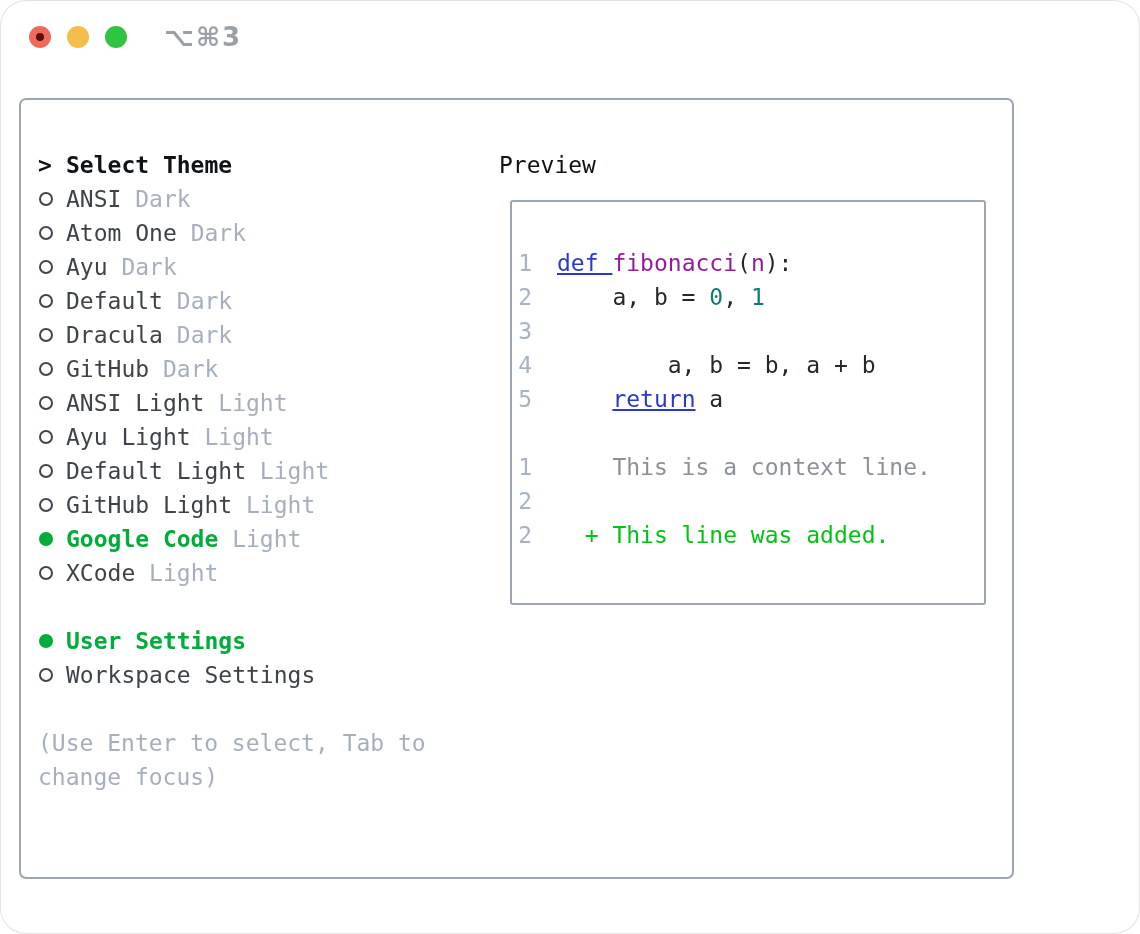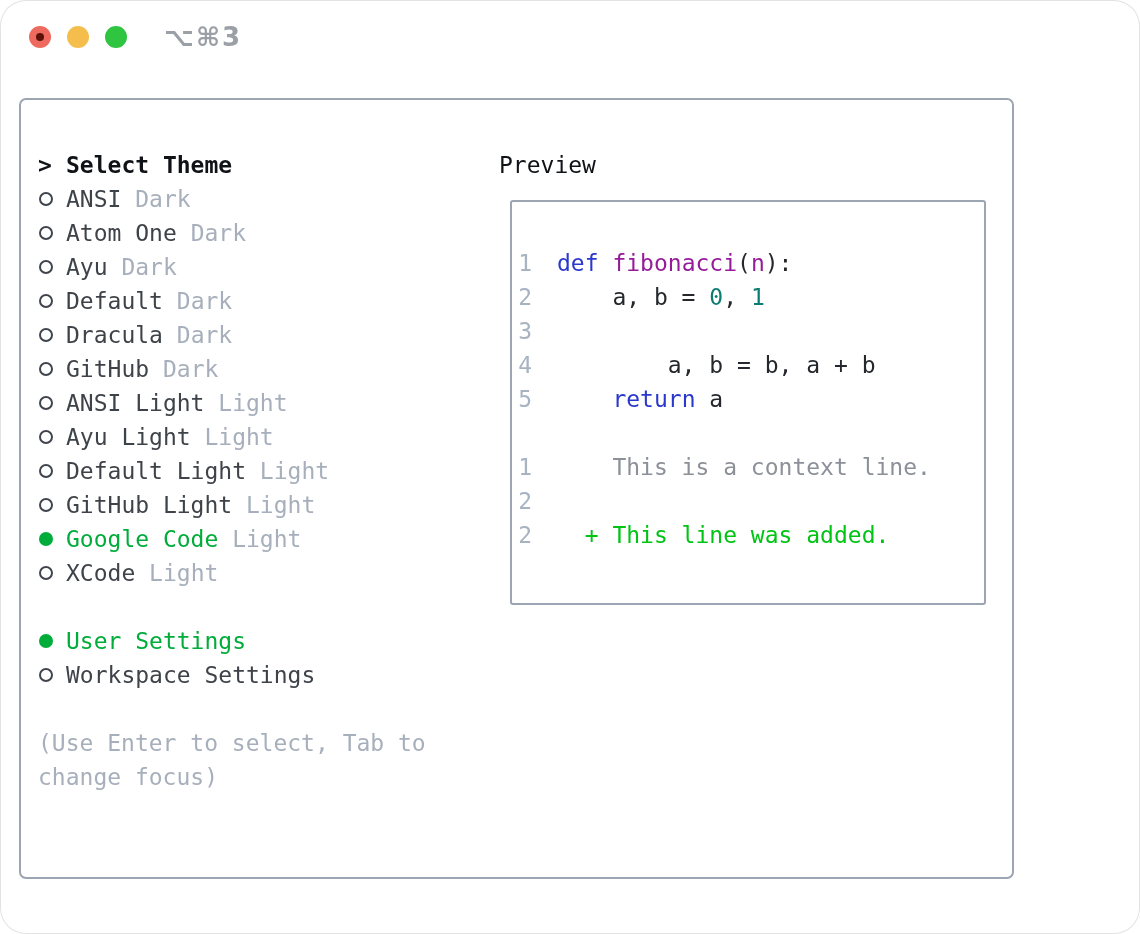--- a/index.html
+++ b/index.html
@@ -22,33 +22,33 @@
   .panel{position:absolute;left:19px;top:98px;width:991px;height:777px;
     border:2px solid var(--c-border);border-radius:7px;background:#ffffff;}
   .row{height:34px;line-height:34px;display:flex;align-items:center;
     white-space:pre;font-size:23px;color:var(--c-text);}
   .marker{width:28px;display:inline-flex;align-items:center;flex:none;}
   .circle{width:14px;height:14px;border:2px solid var(--c-marker);border-radius:50%;
     box-sizing:border-box;margin-left:1px;}
   .circle.filled{background:var(--c-green);border-color:var(--c-green);}
   .cursor{font-weight:bold;color:var(--c-heading);}
   .heading{font-weight:bold;color:var(--c-heading);}
-  .green{color:var(--c-green);}
+  .green{color:var(--c-green);font-weight:bold;}
   .dim{color:var(--c-dim);}
   .spacer{height:34px;}
   .left-col{position:absolute;left:17px;top:48px;}
   
   .preview-title{position:absolute;left:478px;top:48px;height:34px;line-height:34px;
     font-size:23px;font-weight:normal;color:var(--c-heading);}
   .preview-box{position:absolute;left:489px;top:100px;width:472px;height:401px;
     border:2px solid var(--c-border);border-radius:3px;box-sizing:content-box;}
   .code-area{padding:44px 0 0 6px;}
   .ln{width:14px;flex:none;text-align:right;color:var(--c-line_number);}
   .codetext{margin-left:25px;white-space:pre;}
-  .tok-keyword{color:var(--c-keyword);}
+  .tok-keyword{color:var(--c-keyword);text-decoration:underline;}
   .tok-function{color:var(--c-function);}
   .tok-number{color:var(--c-number);}
   .tok-plain{color:var(--c-code_plain);}
   .diff-context{color:var(--c-context);}
   .diff-deleted{color:var(--c-deleted);}
   .diff-added{color:var(--c-added);}
   .hint-line{height:34px;line-height:34px;font-size:23px;white-space:pre;color:var(--c-dim);}
 </style>
 </head>
 <body>

